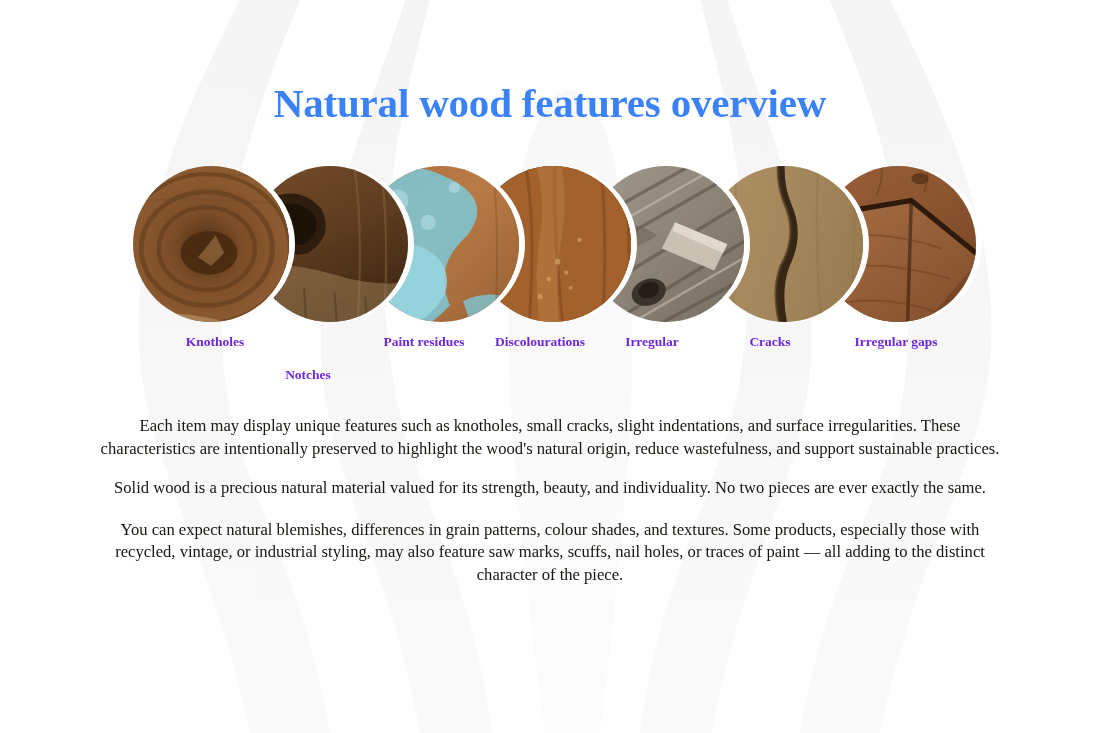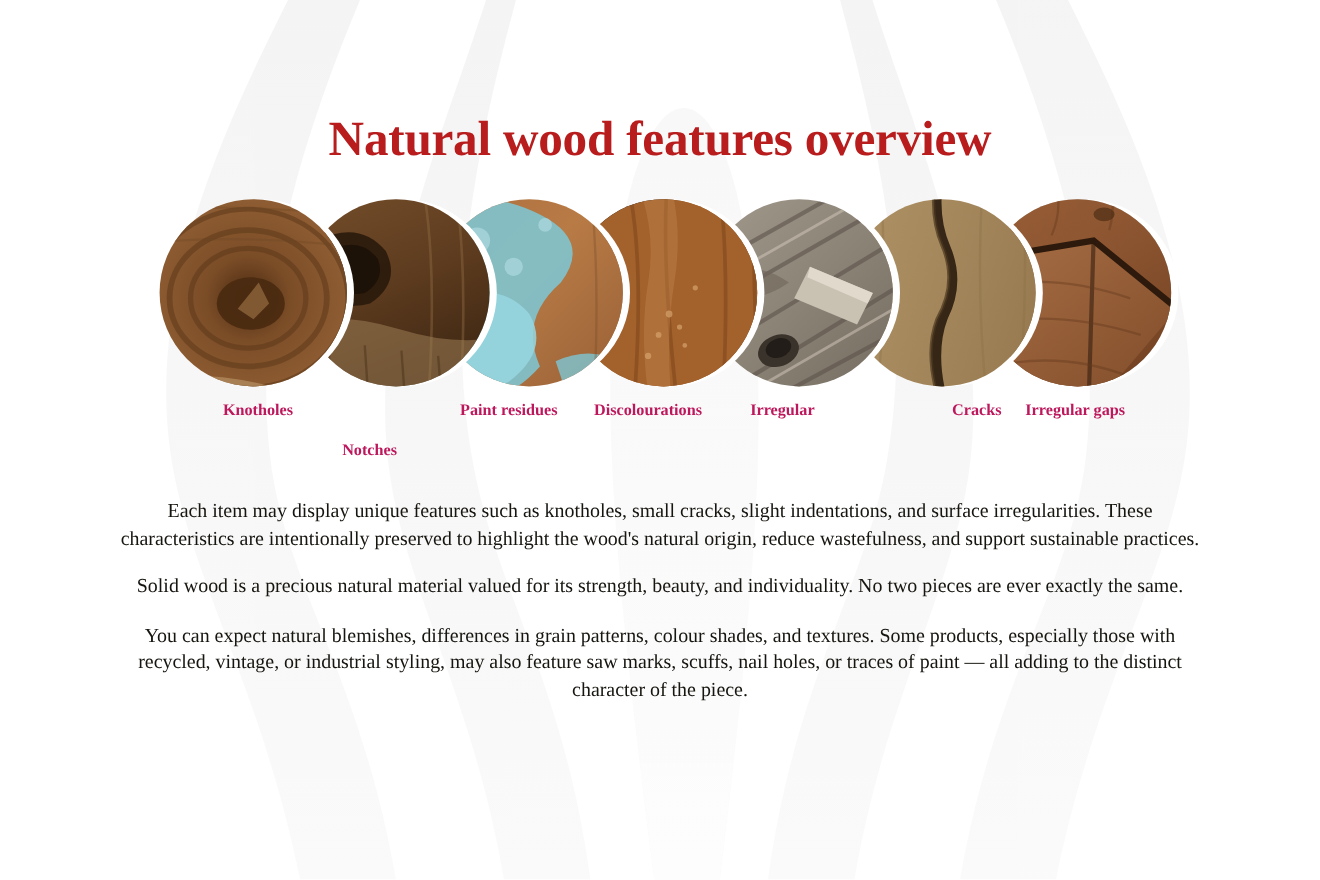--- a/index.html
+++ b/index.html
@@ -30,28 +30,28 @@
   #page {
     position: relative;
     z-index: 1;
     width: 1100px;
     height: 733px;
   }
 
   
   .title {
     position: absolute;
-    top: 64px;
+    top: 52px;
     left: 0;
     width: 1100px;
     text-align: center;
     font-size: 41px;
     font-weight: bold;
     letter-spacing: -0.2px;
-    color: #b91c1c;
+    color: #3b82f6;
     font-family: "Liberation Serif", "DejaVu Serif", serif;
   }
 
   
   .strip {
     position: absolute;
     top: 166px;
     left: 0;
     width: 1100px;
     height: 162px;
@@ -81,21 +81,21 @@
     left: 0;
     width: 1100px;
     height: 22px;
   }
   .label {
     position: absolute;
     top: 0;
     text-align: center;
     font-size: 13.5px;
     font-weight: bold;
-    color: #be185d;
+    color: #6d28d9;
     white-space: nowrap;
     transform: translateX(-50%);
     font-family: "Liberation Serif", "DejaVu Serif", serif;
   }
 
   
   .copy {
     position: absolute;
     top: 415px;
     left: 50%;
@@ -364,21 +364,21 @@
       </div>
     </div>
   </div>
 
   <div class="labels">
     <div class="label" style="left:215px;">Knotholes</div>
     <div class="label" style="left:308px;margin-top:33px;">Notches</div>
     <div class="label" style="left:424px;">Paint residues</div>
     <div class="label" style="left:540px;">Discolourations</div>
     <div class="label" style="left:652px;">Irregular</div>
-    <div class="label" style="left:814px;">Cracks</div>
+    <div class="label" style="left:770px;">Cracks</div>
     <div class="label" style="left:896px;">Irregular gaps</div>
   </div>
 
   <div class="copy">
     <p class="para p2">Each item may display unique features such as knotholes, small cracks, slight indentations, and surface irregularities. These characteristics are intentionally preserved to highlight the wood's natural origin, reduce wastefulness, and support sustainable practices.</p>
     <p class="para p1">Solid wood is a precious natural material valued for its strength, beauty, and individuality. No two pieces are ever exactly the same.</p>
     <p class="para p3">You can expect natural blemishes, differences in grain patterns, colour shades, and textures. Some products, especially those with recycled, vintage, or industrial styling, may also feature saw marks, scuffs, nail holes, or traces of paint — all adding to the distinct character of the piece.</p>
   </div>
 
 </div>

